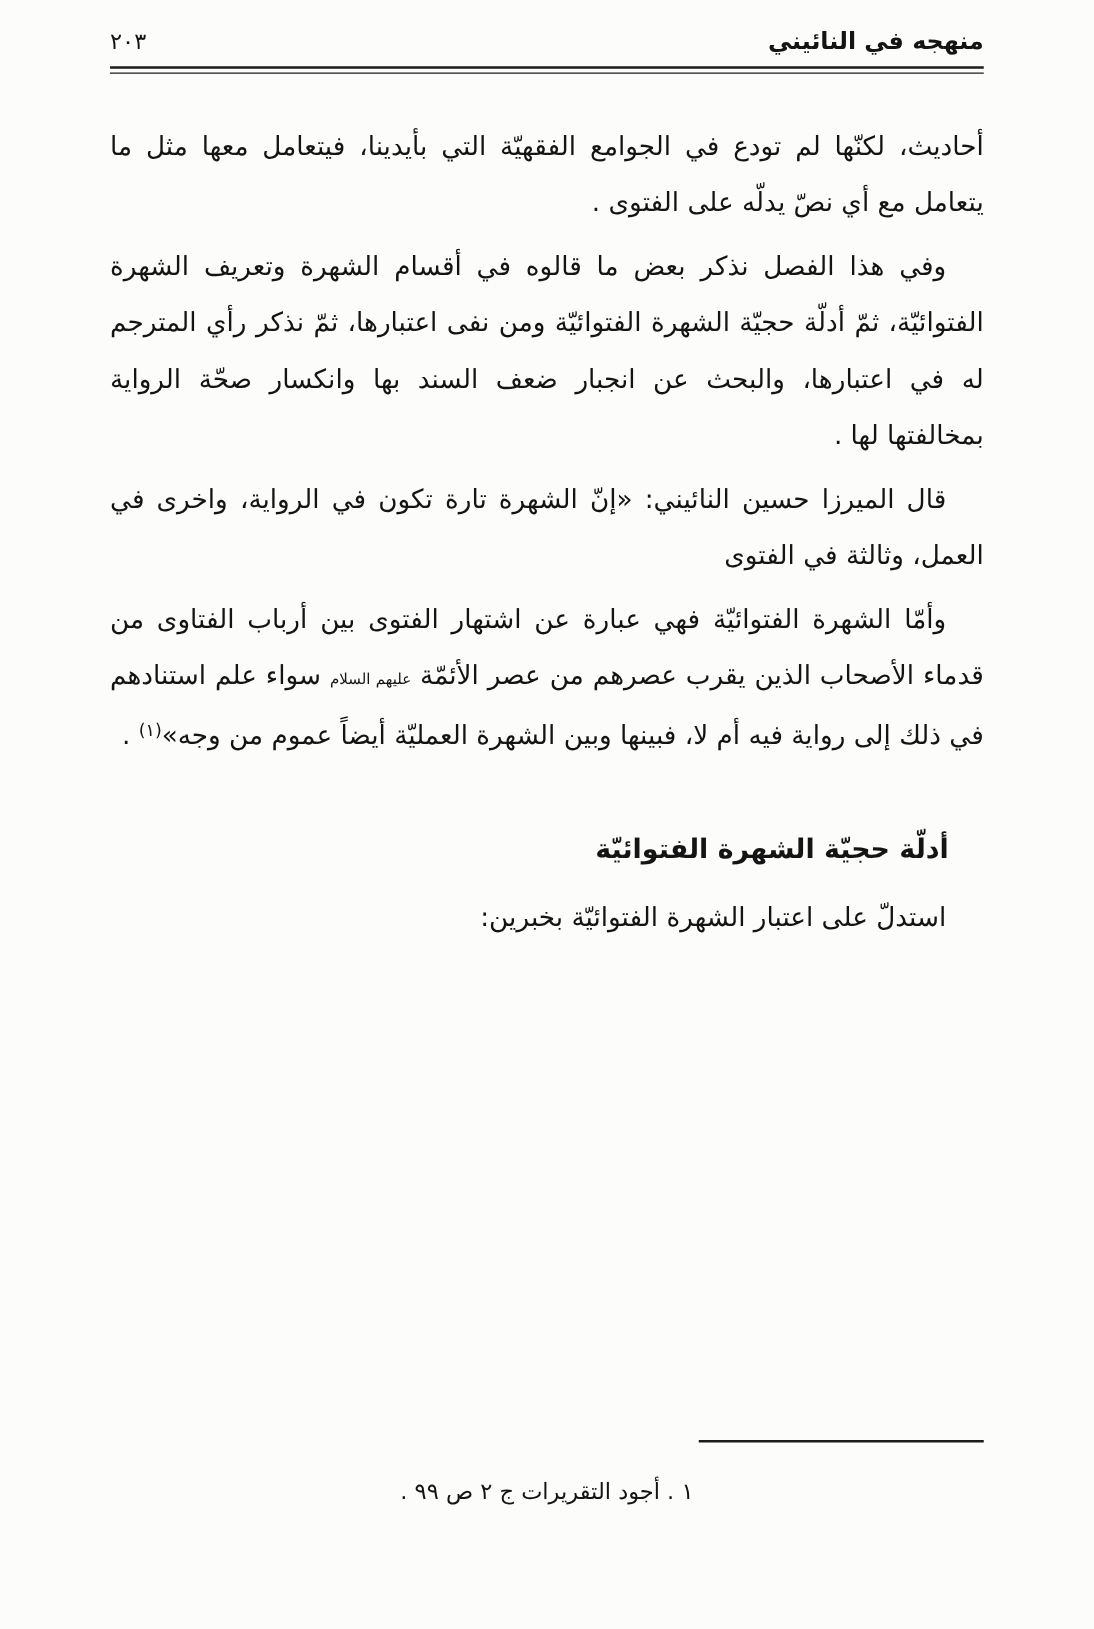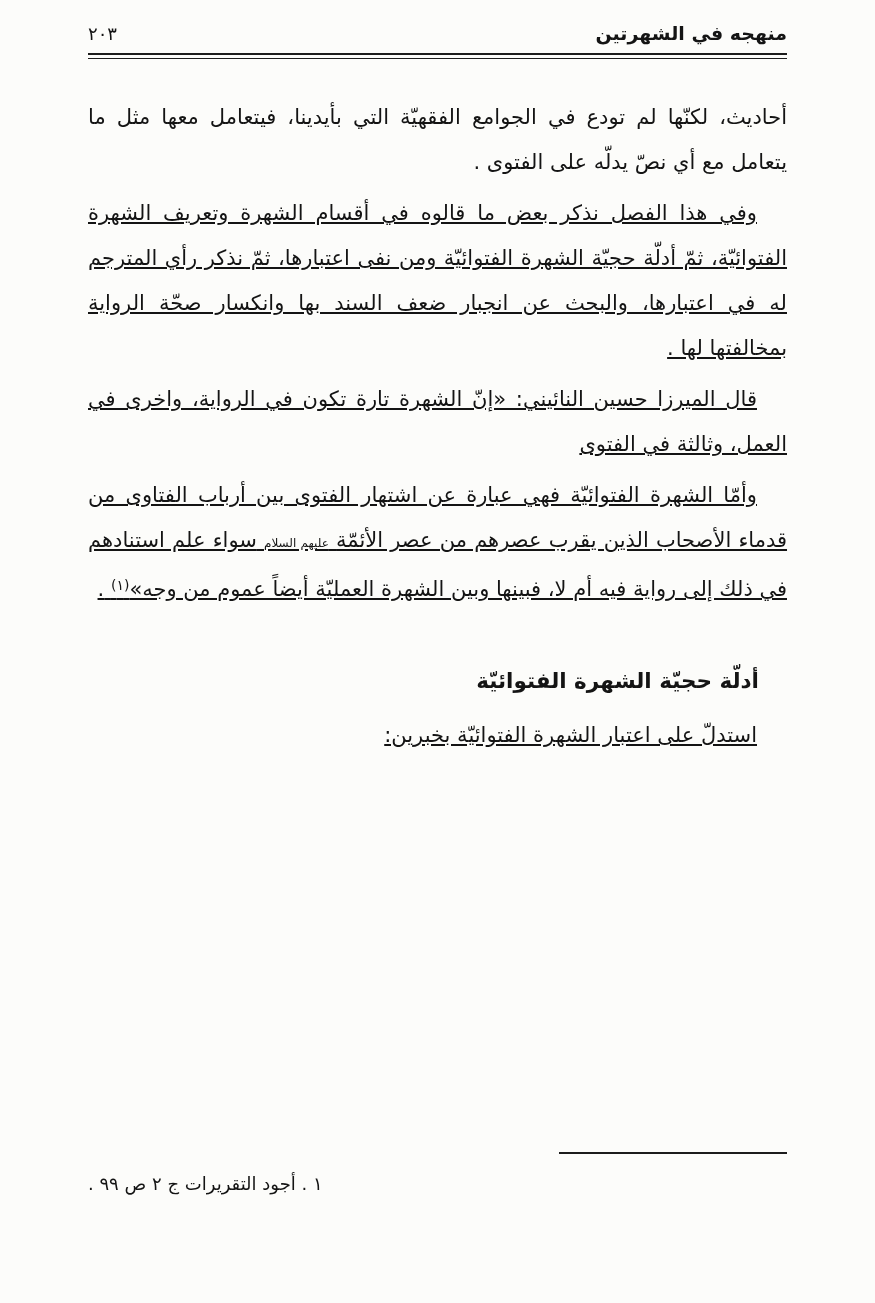--- a/index.html
+++ b/index.html
@@ -46,21 +46,20 @@
     margin-top: 36px;
     font-size: 21px;
     line-height: 45px;
     text-align: justify;
   }
   .body-text p {
     margin: 0 0 6px 0;
   }
   .indent {
     text-indent: 30px;
-    text-decoration: underline;
   }
   .section-heading {
     font-size: 21.5px;
     font-weight: bold;
     text-align: right;
     text-indent: 28px;
     margin: 46px 0 10px 0;
     line-height: 45px;
   }
   .honorific {
@@ -77,33 +76,33 @@
     top: 1152px;
     right: 88px;
     left: 88px;
   }
   .fn-separator {
     width: 228px;
     height: 2px;
     background: #1c1c1c;
   }
   .fn-text {
-    margin-top: 16px;
+    margin-top: 26px;
     font-size: 18px;
-    text-align: left;
+    text-align: center;
     line-height: 28px;
   }
 </style>
 </head>
 <body>
 
 <div class="page">
 
   <div class="page-header">
-    <div class="header-title">منهجه في الشهرتين</div>
+    <div class="header-title">منهجه في النائيني</div>
     <div class="page-number">٢٠٣</div>
   </div>
   <div class="rule-thick"></div>
   <div class="rule-thin"></div>
 
   <div class="body-text">
 
     <p>أحاديث، لكنّها لم تودع في الجوامع الفقهيّة التي بأيدينا، فيتعامل معها مثل ما يتعامل مع أي نصّ يدلّه على الفتوى .</p>
 
     <p class="indent">وفي هذا الفصل نذكر بعض ما قالوه في أقسام الشهرة وتعريف الشهرة الفتوائيّة، ثمّ أدلّة حجيّة الشهرة الفتوائيّة ومن نفى اعتبارها، ثمّ نذكر رأي المترجم له في اعتبارها، والبحث عن انجبار ضعف السند بها وانكسار صحّة الرواية بمخالفتها لها .</p>

